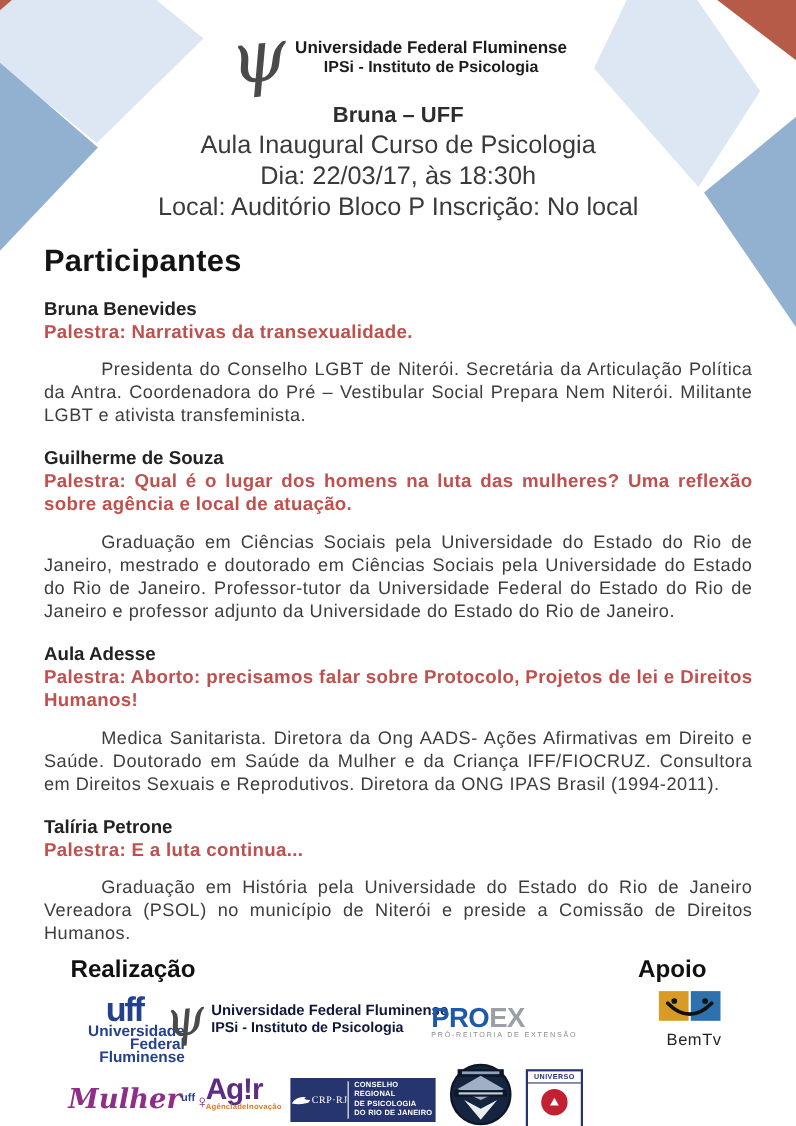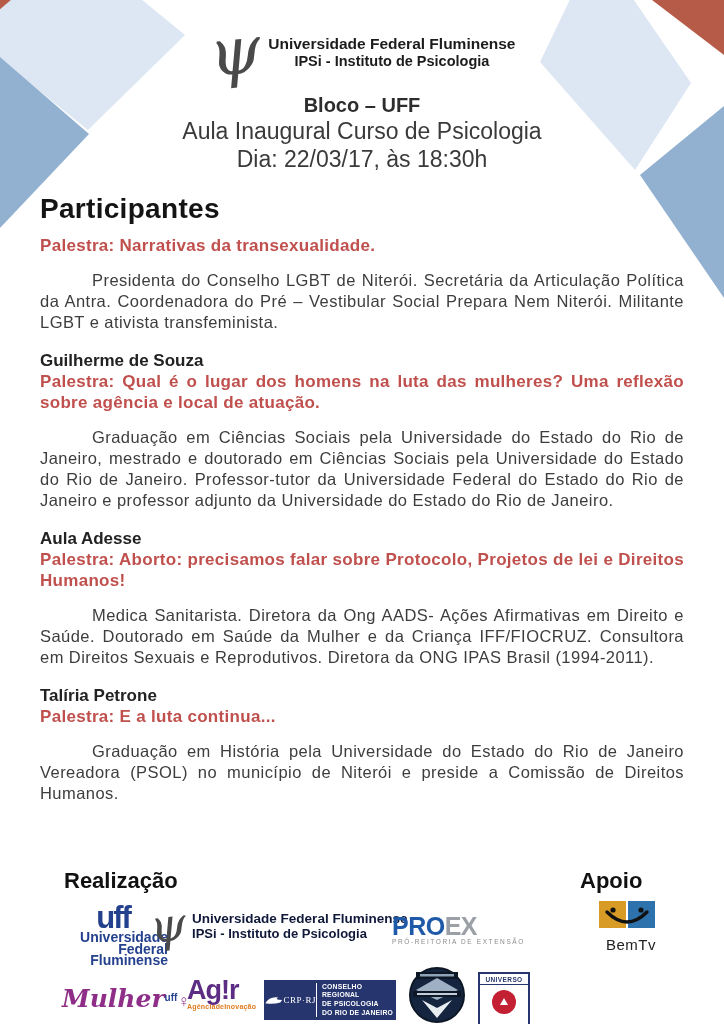--- a/index.html
+++ b/index.html
@@ -107,29 +107,31 @@
   </svg>
 
   <header>
     <div class="logo-row">
       <span class="psi-glyph">ψ</span>
       <div class="logo-text">
         <div class="l1">Universidade Federal Fluminense</div>
         <div class="l2">IPSi - Instituto de Psicologia</div>
       </div>
     </div>
-    <div class="event-title">Bloco – UFF</div>
+    <div class="event-title">Bruna – UFF</div>
     <div class="event-line">Aula Inaugural Curso de Psicologia</div>
     <div class="event-line">Dia: 22/03/17, às 18:30h</div>
+    <div class="event-line">Local: Auditório Bloco P  Inscrição: No local</div>
   </header>
 
   <main>
     <div class="participants-heading">Participantes</div>
 
     <section class="participant">
+      <div class="pname">Bruna Benevides</div>
       <div class="ptalk">Palestra: Narrativas da transexualidade.</div>
       <p class="pbio">Presidenta do Conselho LGBT de Niterói. Secretária da Articulação Política da Antra. Coordenadora do Pré – Vestibular Social Prepara Nem Niterói. Militante LGBT e ativista transfeminista.</p>
     </section>
 
     <section class="participant">
       <div class="pname">Guilherme de Souza</div>
       <div class="ptalk">Palestra: Qual é o lugar dos homens na luta das mulheres? Uma reflexão sobre agência e local de atuação.</div>
       <p class="pbio">Graduação em Ciências Sociais pela Universidade do Estado do Rio de Janeiro, mestrado e doutorado em Ciências Sociais pela Universidade do Estado do Rio de Janeiro. Professor-tutor da Universidade Federal do Estado do Rio de Janeiro e professor adjunto da Universidade do Estado do Rio de Janeiro.</p>
     </section>
 

